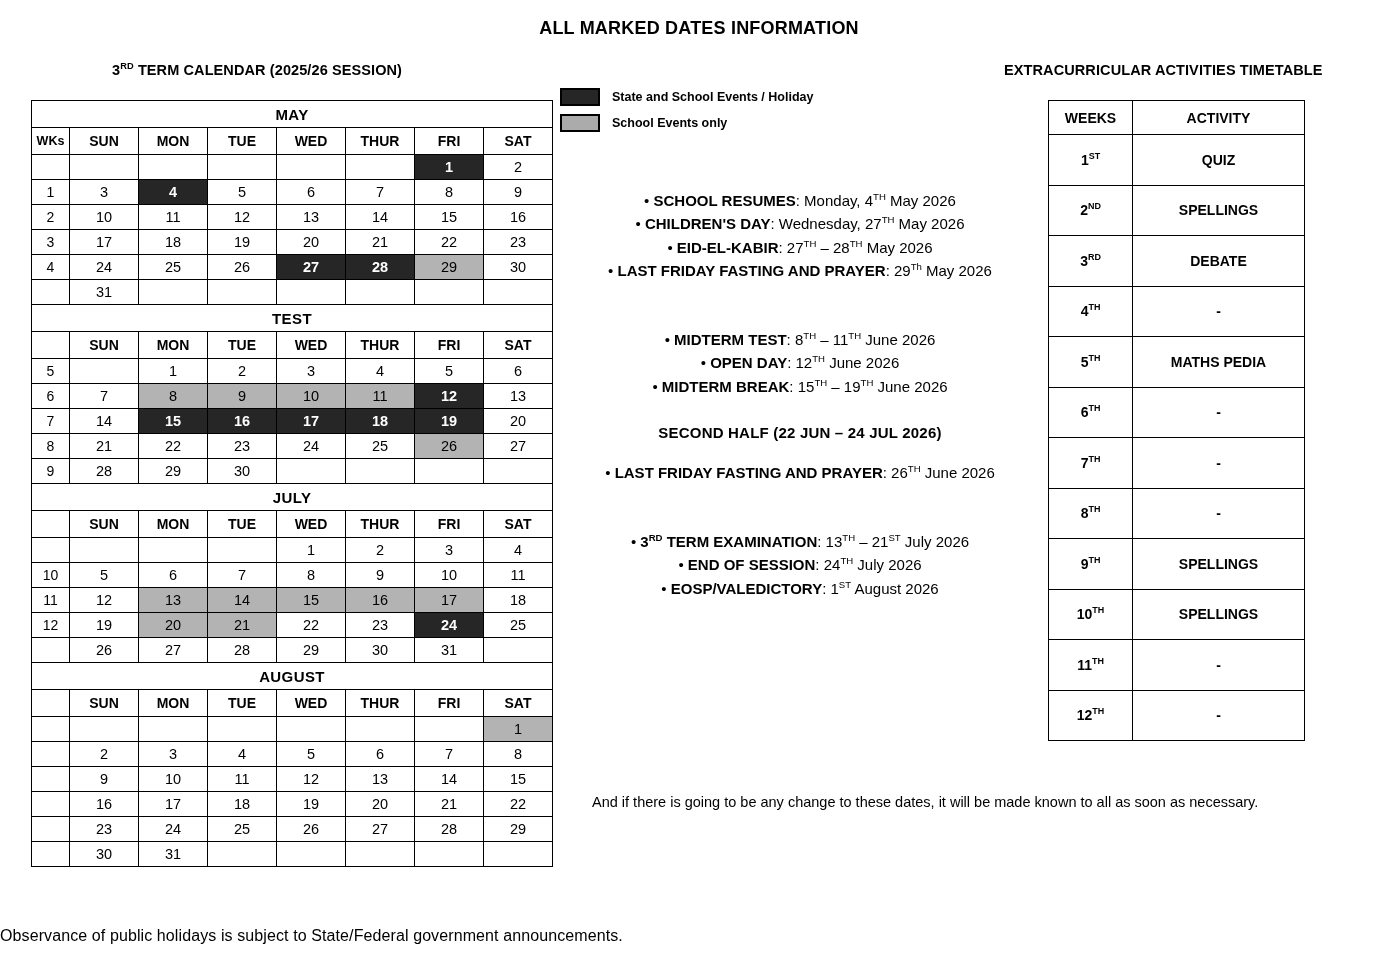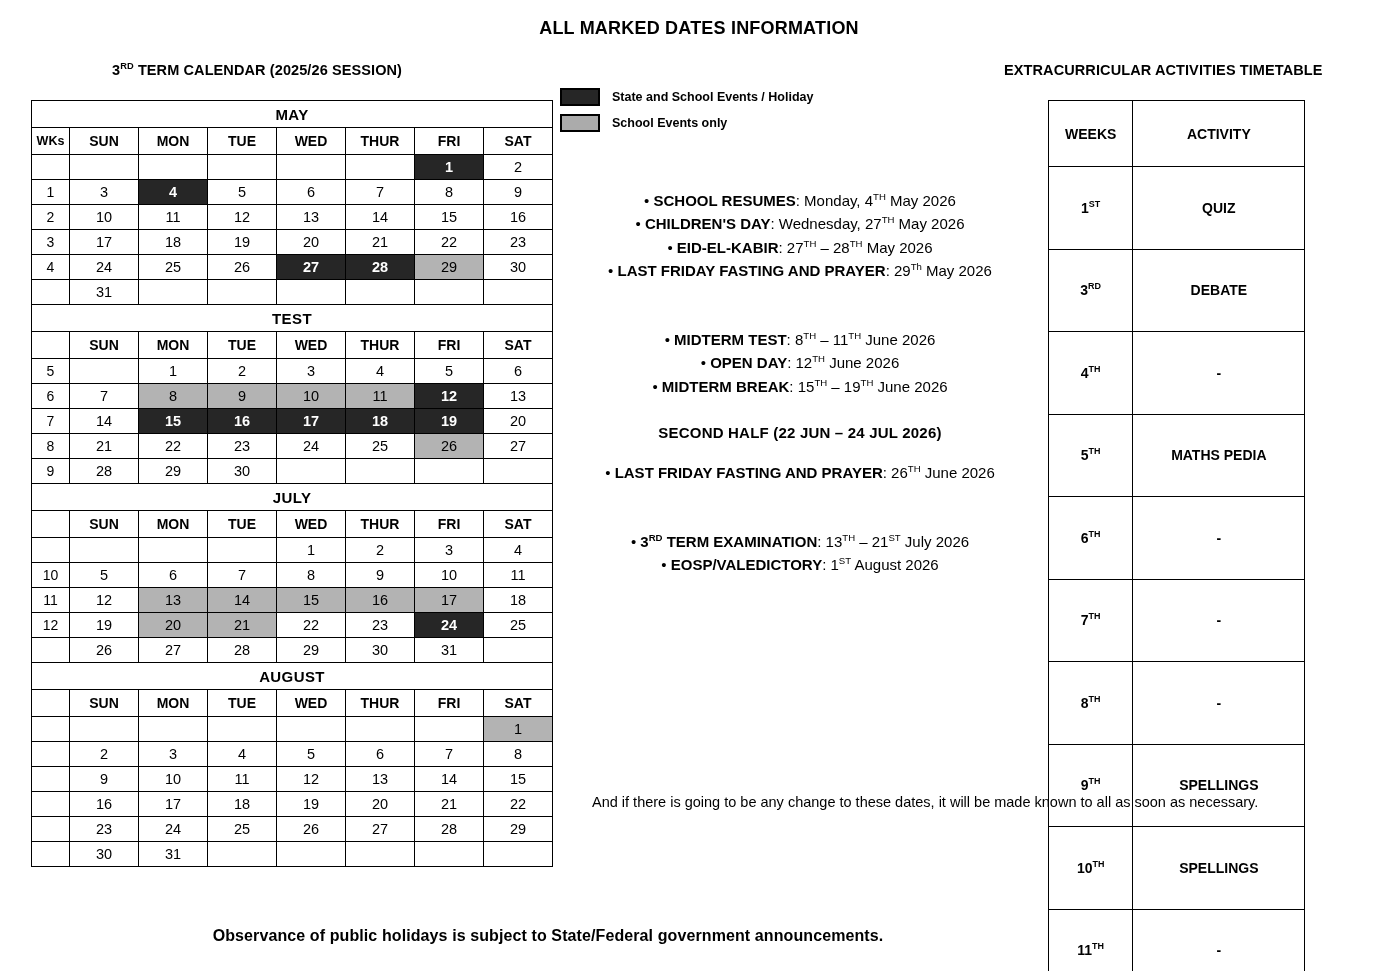--- a/index.html
+++ b/index.html
@@ -168,21 +168,21 @@
   table.extra {
     border-collapse: collapse;
     table-layout: fixed;
   }
   table.extra td, table.extra th {
     border: 1px solid #000;
     text-align: center;
     vertical-align: middle;
     font-size: 14px;
     font-weight: bold;
-    padding: 16px;
+    padding: 0;
     height: 49.5px;
   }
   table.extra th { height: 33px; font-size: 14px; }
   col.c-week { width: 84px; }
   col.c-act { width: 172px; }
 
   
   .ps-block {
     position: absolute;
     top: 790px;
@@ -193,23 +193,23 @@
     text-align: left;
   }
   .ps-block .l2 { display: block; padding-left: 14px; }
 
   
   .footer {
     position: absolute;
     top: 927px;
     left: 0;
     width: 1096px;
-    text-align: center;
+    text-align: left;
     font-size: 16px;
-    font-weight: bold;
+    font-weight: normal;
     letter-spacing: 0.1px;
   }
 </style>
 </head>
 <body>
 
 <div class="page-title">ALL MARKED DATES INFORMATION</div>
 
 <div class="cal-heading">
   <span>3</span><sup>RD</sup><span> TERM CALENDAR (2025/26 SESSION)</span>
@@ -533,20 +533,21 @@
     </div>
   <div class="spacer-md"></div>
   <div class="note-section-title">SECOND HALF (22 JUN – 24 JUL 2026)</div>
   <div class="spacer-sm"></div>
   <div id="second-half-items">
       <p class="note-line">• <b>LAST FRIDAY FASTING AND PRAYER</b>: 26<sup>TH</sup> June 2026</p>
     </div>
   <div class="spacer-lg"></div>
   <div id="exam-items">
       <p class="note-line">• <b>3<sup>RD</sup> TERM EXAMINATION</b>: 13<sup>TH</sup> – 21<sup>ST</sup> July 2026</p>
+      <p class="note-line">• <b>END OF SESSION</b>: 24<sup>TH</sup> July 2026</p>
       <p class="note-line">• <b>EOSP/VALEDICTORY</b>: 1<sup>ST</sup> August 2026</p>
     </div>
 </div>
 
 <div class="extra-wrap">
   <table class="extra">
     <colgroup>
         <col class="c-week">
         <col class="c-act">
       </colgroup>
@@ -555,20 +556,24 @@
         <th>WEEKS</th>
         <th>ACTIVITY</th>
       </tr>
     </thead>
     <tbody id="extra-body">
         <tr>
           <td>1<sup>ST</sup></td>
           <td>QUIZ</td>
         </tr>
         <tr>
+          <td>2<sup>ND</sup></td>
+          <td>SPELLINGS</td>
+        </tr>
+        <tr>
           <td>3<sup>RD</sup></td>
           <td>DEBATE</td>
         </tr>
         <tr>
           <td>4<sup>TH</sup></td>
           <td>-</td>
         </tr>
         <tr>
           <td>5<sup>TH</sup></td>
           <td>MATHS PEDIA</td>

